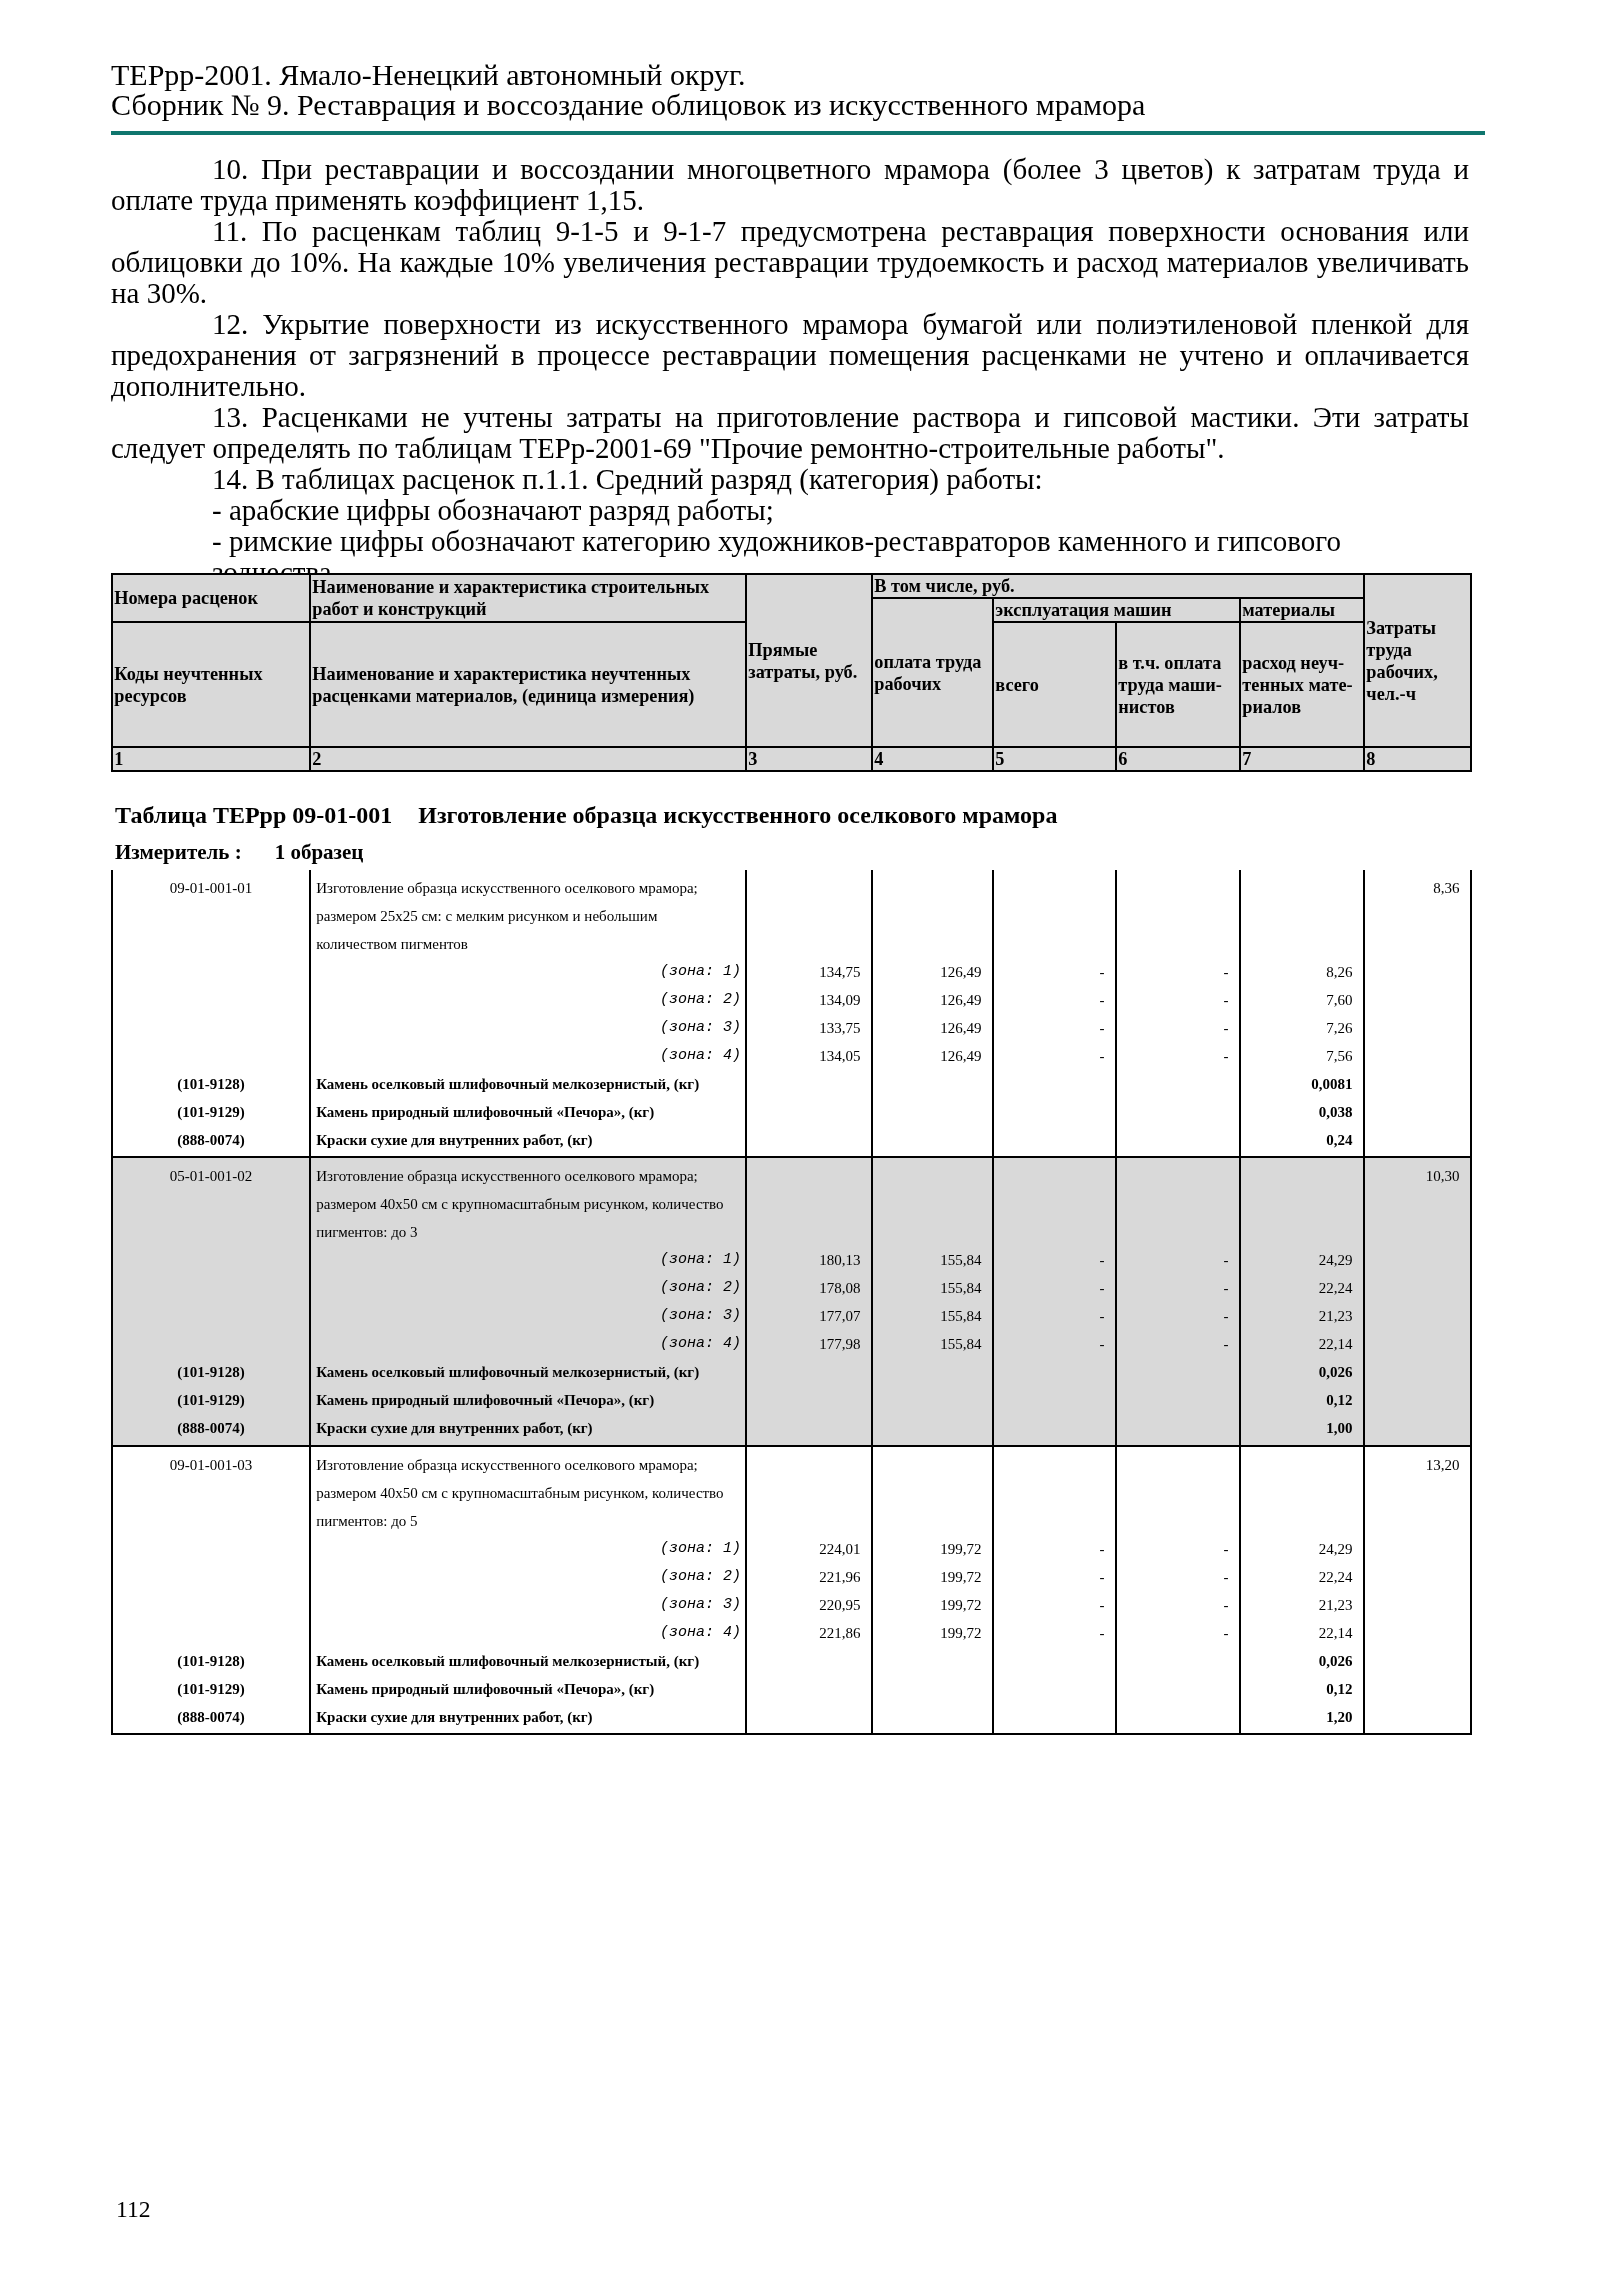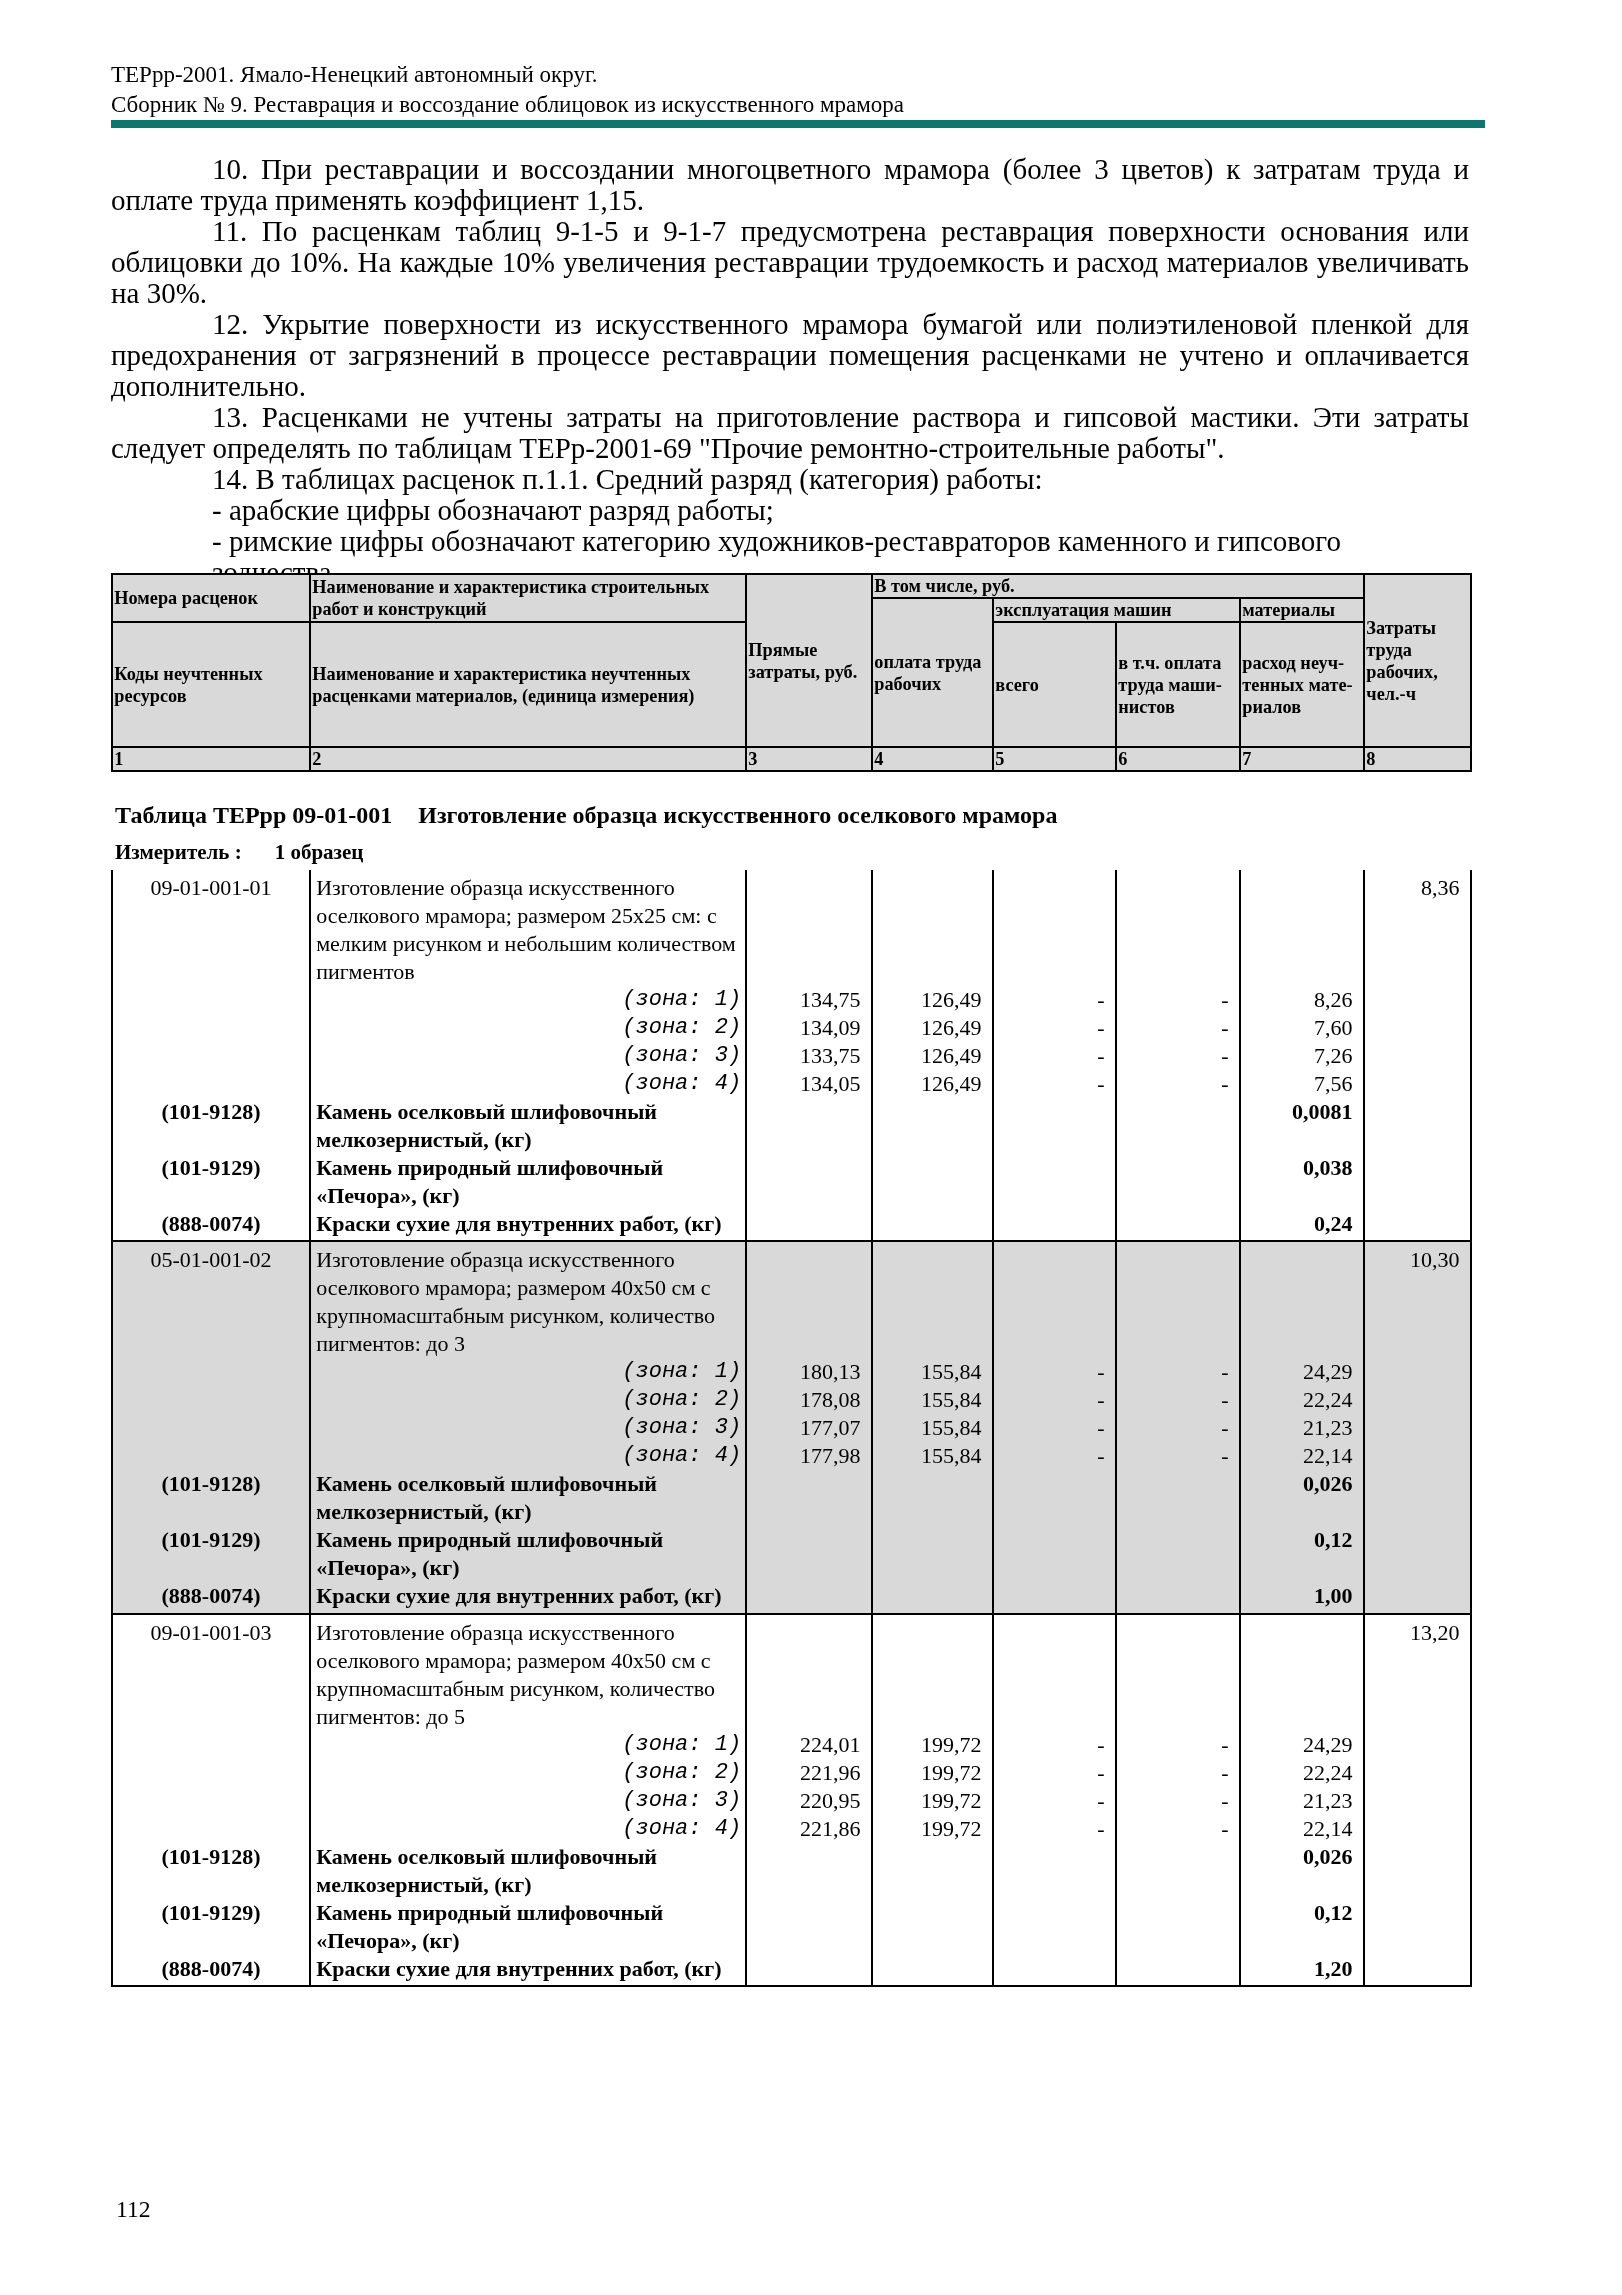--- a/index.html
+++ b/index.html
@@ -2,22 +2,22 @@
 <html style="font-size:10.5px"><head>
 <meta charset="utf-8">
 <style>
   html, body { margin: 0; padding: 0; background: #ffffff; }
   body {
     width: 1623px; height: 2295px; position: relative; overflow: hidden;
     font-family: "Liberation Serif", "DejaVu Serif", serif; color: #000;
   }
   .running-header {
     position: absolute; left: 111px; top: 60px; width: 1374px;
-    font-size: 23px; line-height: 30px;
-    border-bottom: 8px solid #0f766e; padding-bottom: 0;
+    font-size: 30px; line-height: 30px;
+    border-bottom: 4px solid #0f766e; padding-bottom: 11px;
   }
   .notes {
     position: absolute; left: 111px; top: 154px; width: 1358px;
     font-size: 29px; line-height: 31px;
   }
   .notes p { margin: 0; text-align: justify; text-indent: 101px; }
   .notes p.noindent-list { text-indent: 0; padding-left: 101px; text-align: left; }
 
   table { border-collapse: collapse; table-layout: fixed; }
   .hdr-table {
@@ -34,21 +34,21 @@
   }
   .table-caption .gap { display: inline-block; width: 26px; }
   .measure {
     position: absolute; left: 115px; top: 839px;
     font-size: 21px; font-weight: bold; line-height: 26px;
   }
   .measure .gap { display: inline-block; width: 33px; }
 
   .body-table {
     position: absolute; left: 111px; top: 870px; width: 1358px;
-    font-size: 22px; line-height: 28px;
+    font-size: 15px; line-height: 28px;
   }
   .body-table td { border-left: 2px solid #000; border-right: 2px solid #000; vertical-align: top; padding: 0 5.2px; }
   .body-table tr.block-end td { border-bottom: 2.6px solid #000; padding-bottom: 2.6px; }
   .body-table tr.block-start td { padding-top: 3.9px; }
   .body-table tbody.block-shaded td { background: #d9d9d9; }
   .body-table tbody:first-child tr:first-child td { border-top: 2.6px solid #000; }
   .c-code { text-align: center; }
   .c-num { text-align: right; padding-right: 10.5px !important; }
   .c-zone { text-align: right; font-style: italic; padding-right: 3.9px !important; font-family: Liberation Mono, monospace; }
   .b { font-weight: bold; }

